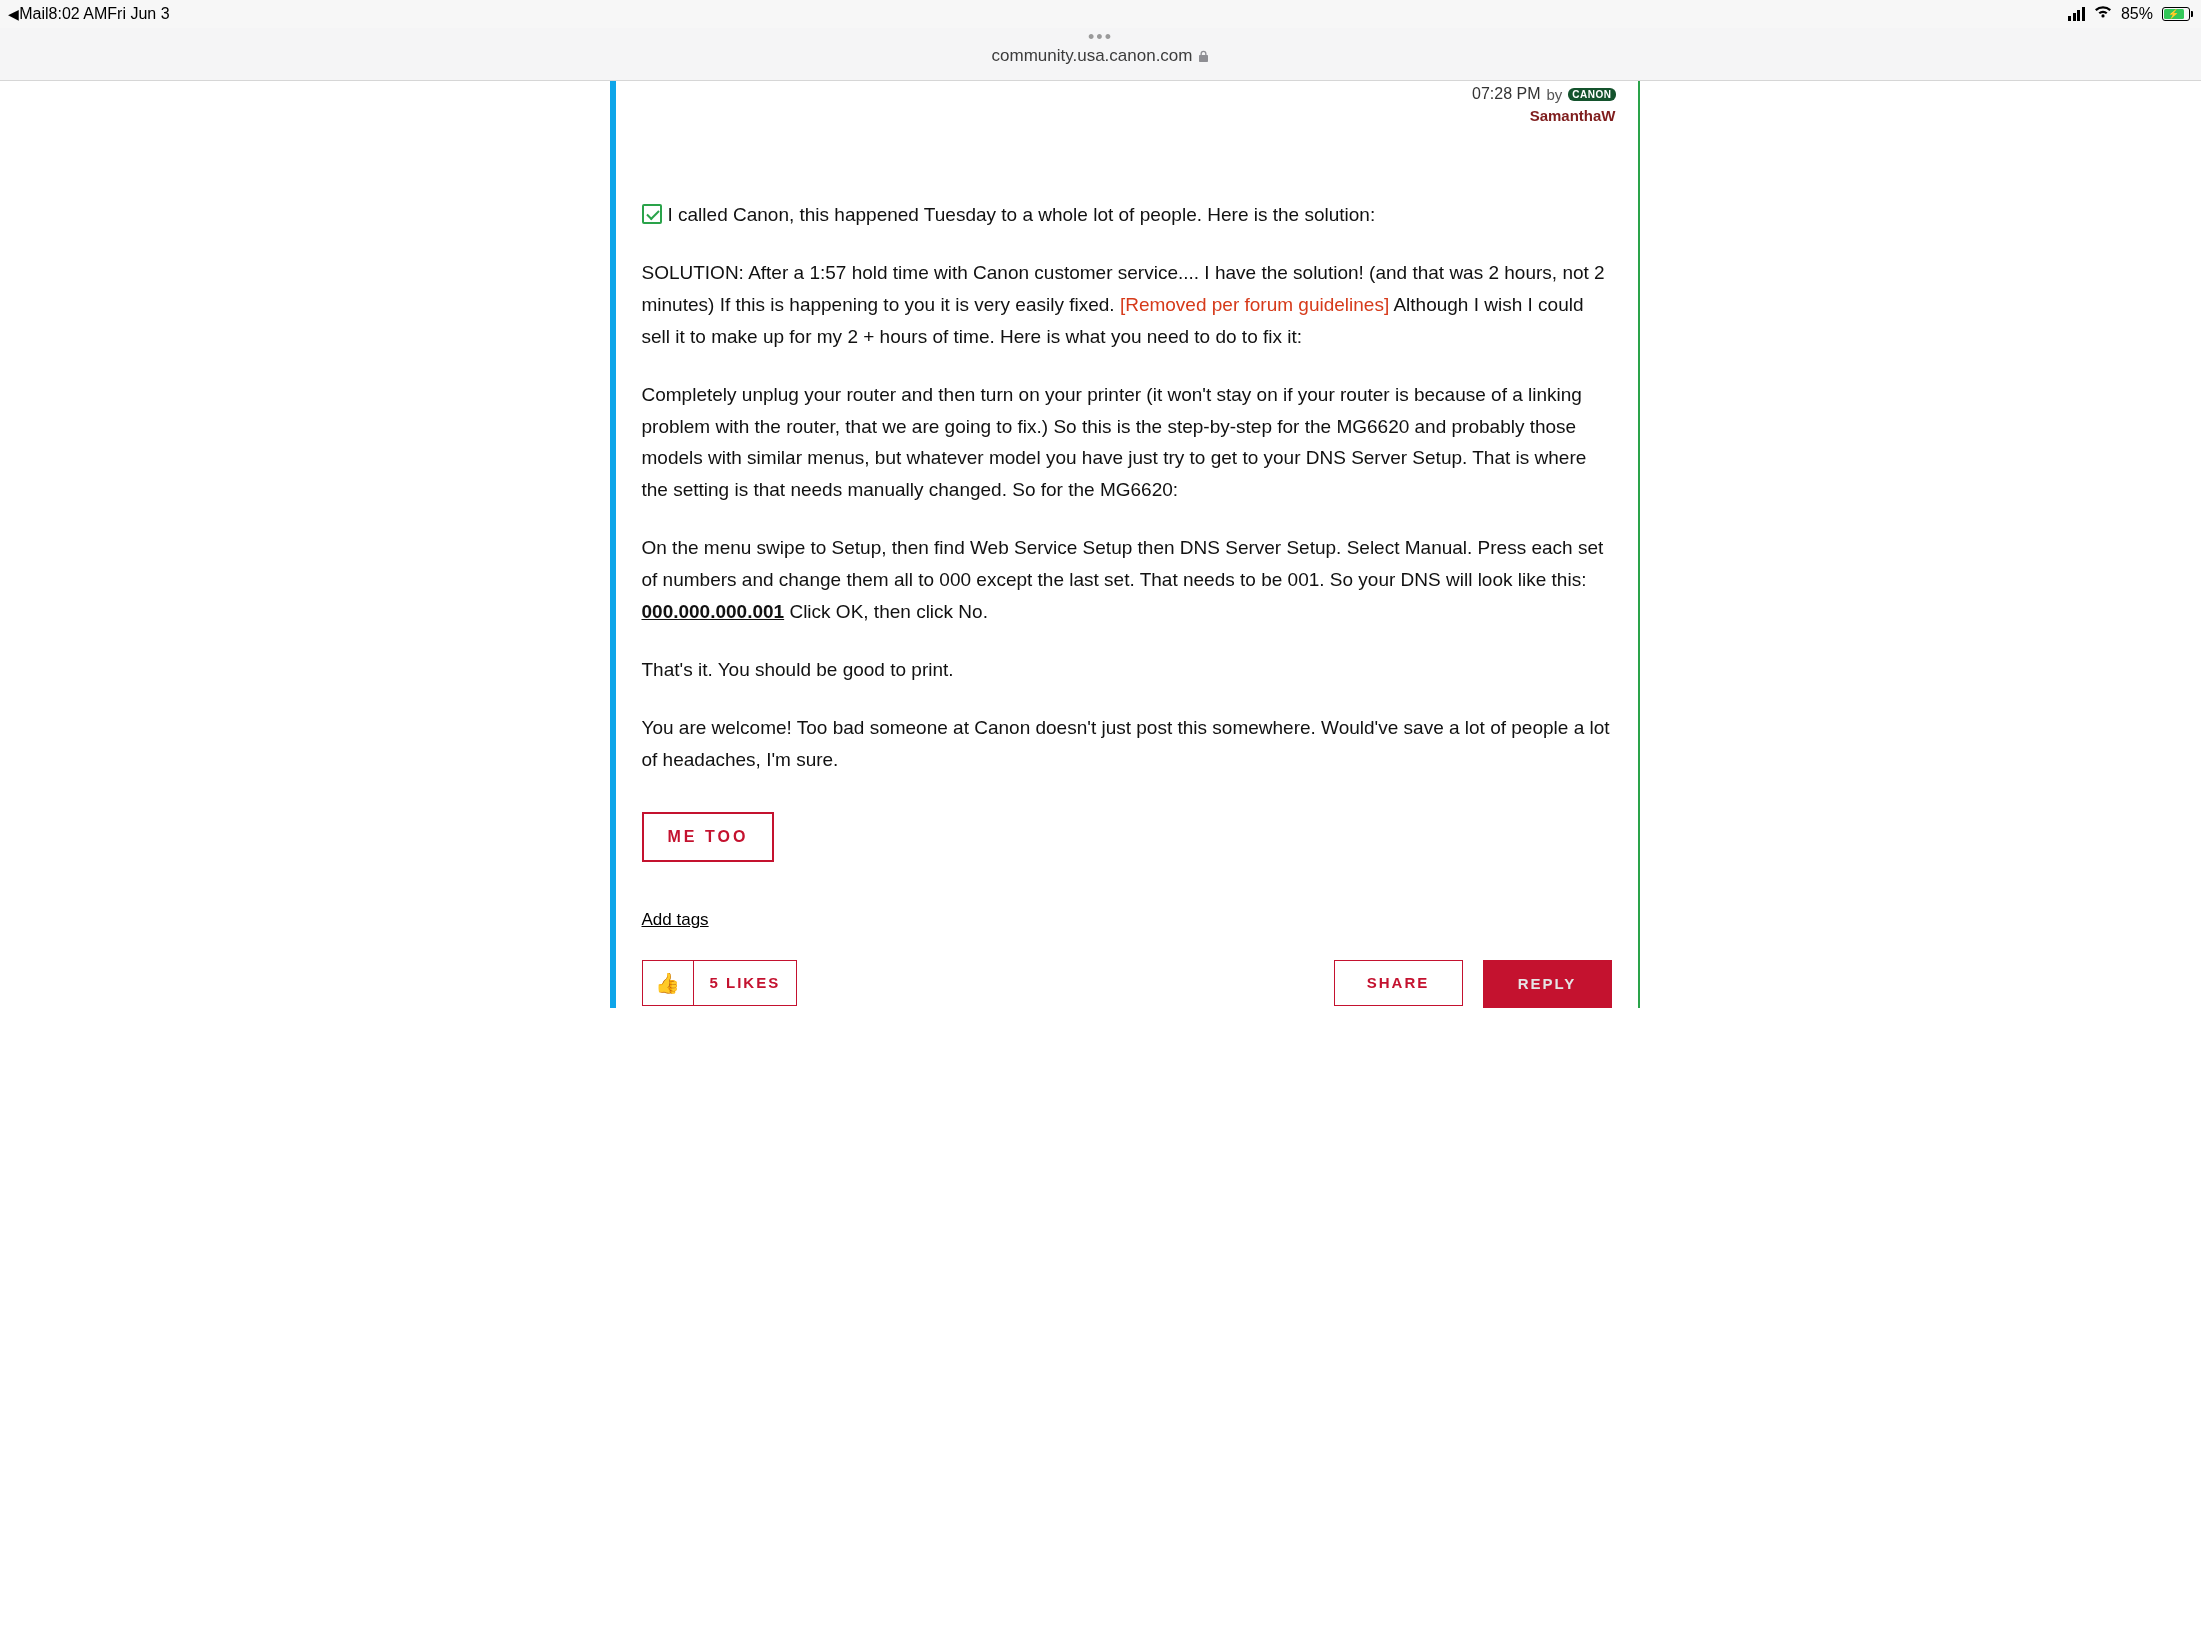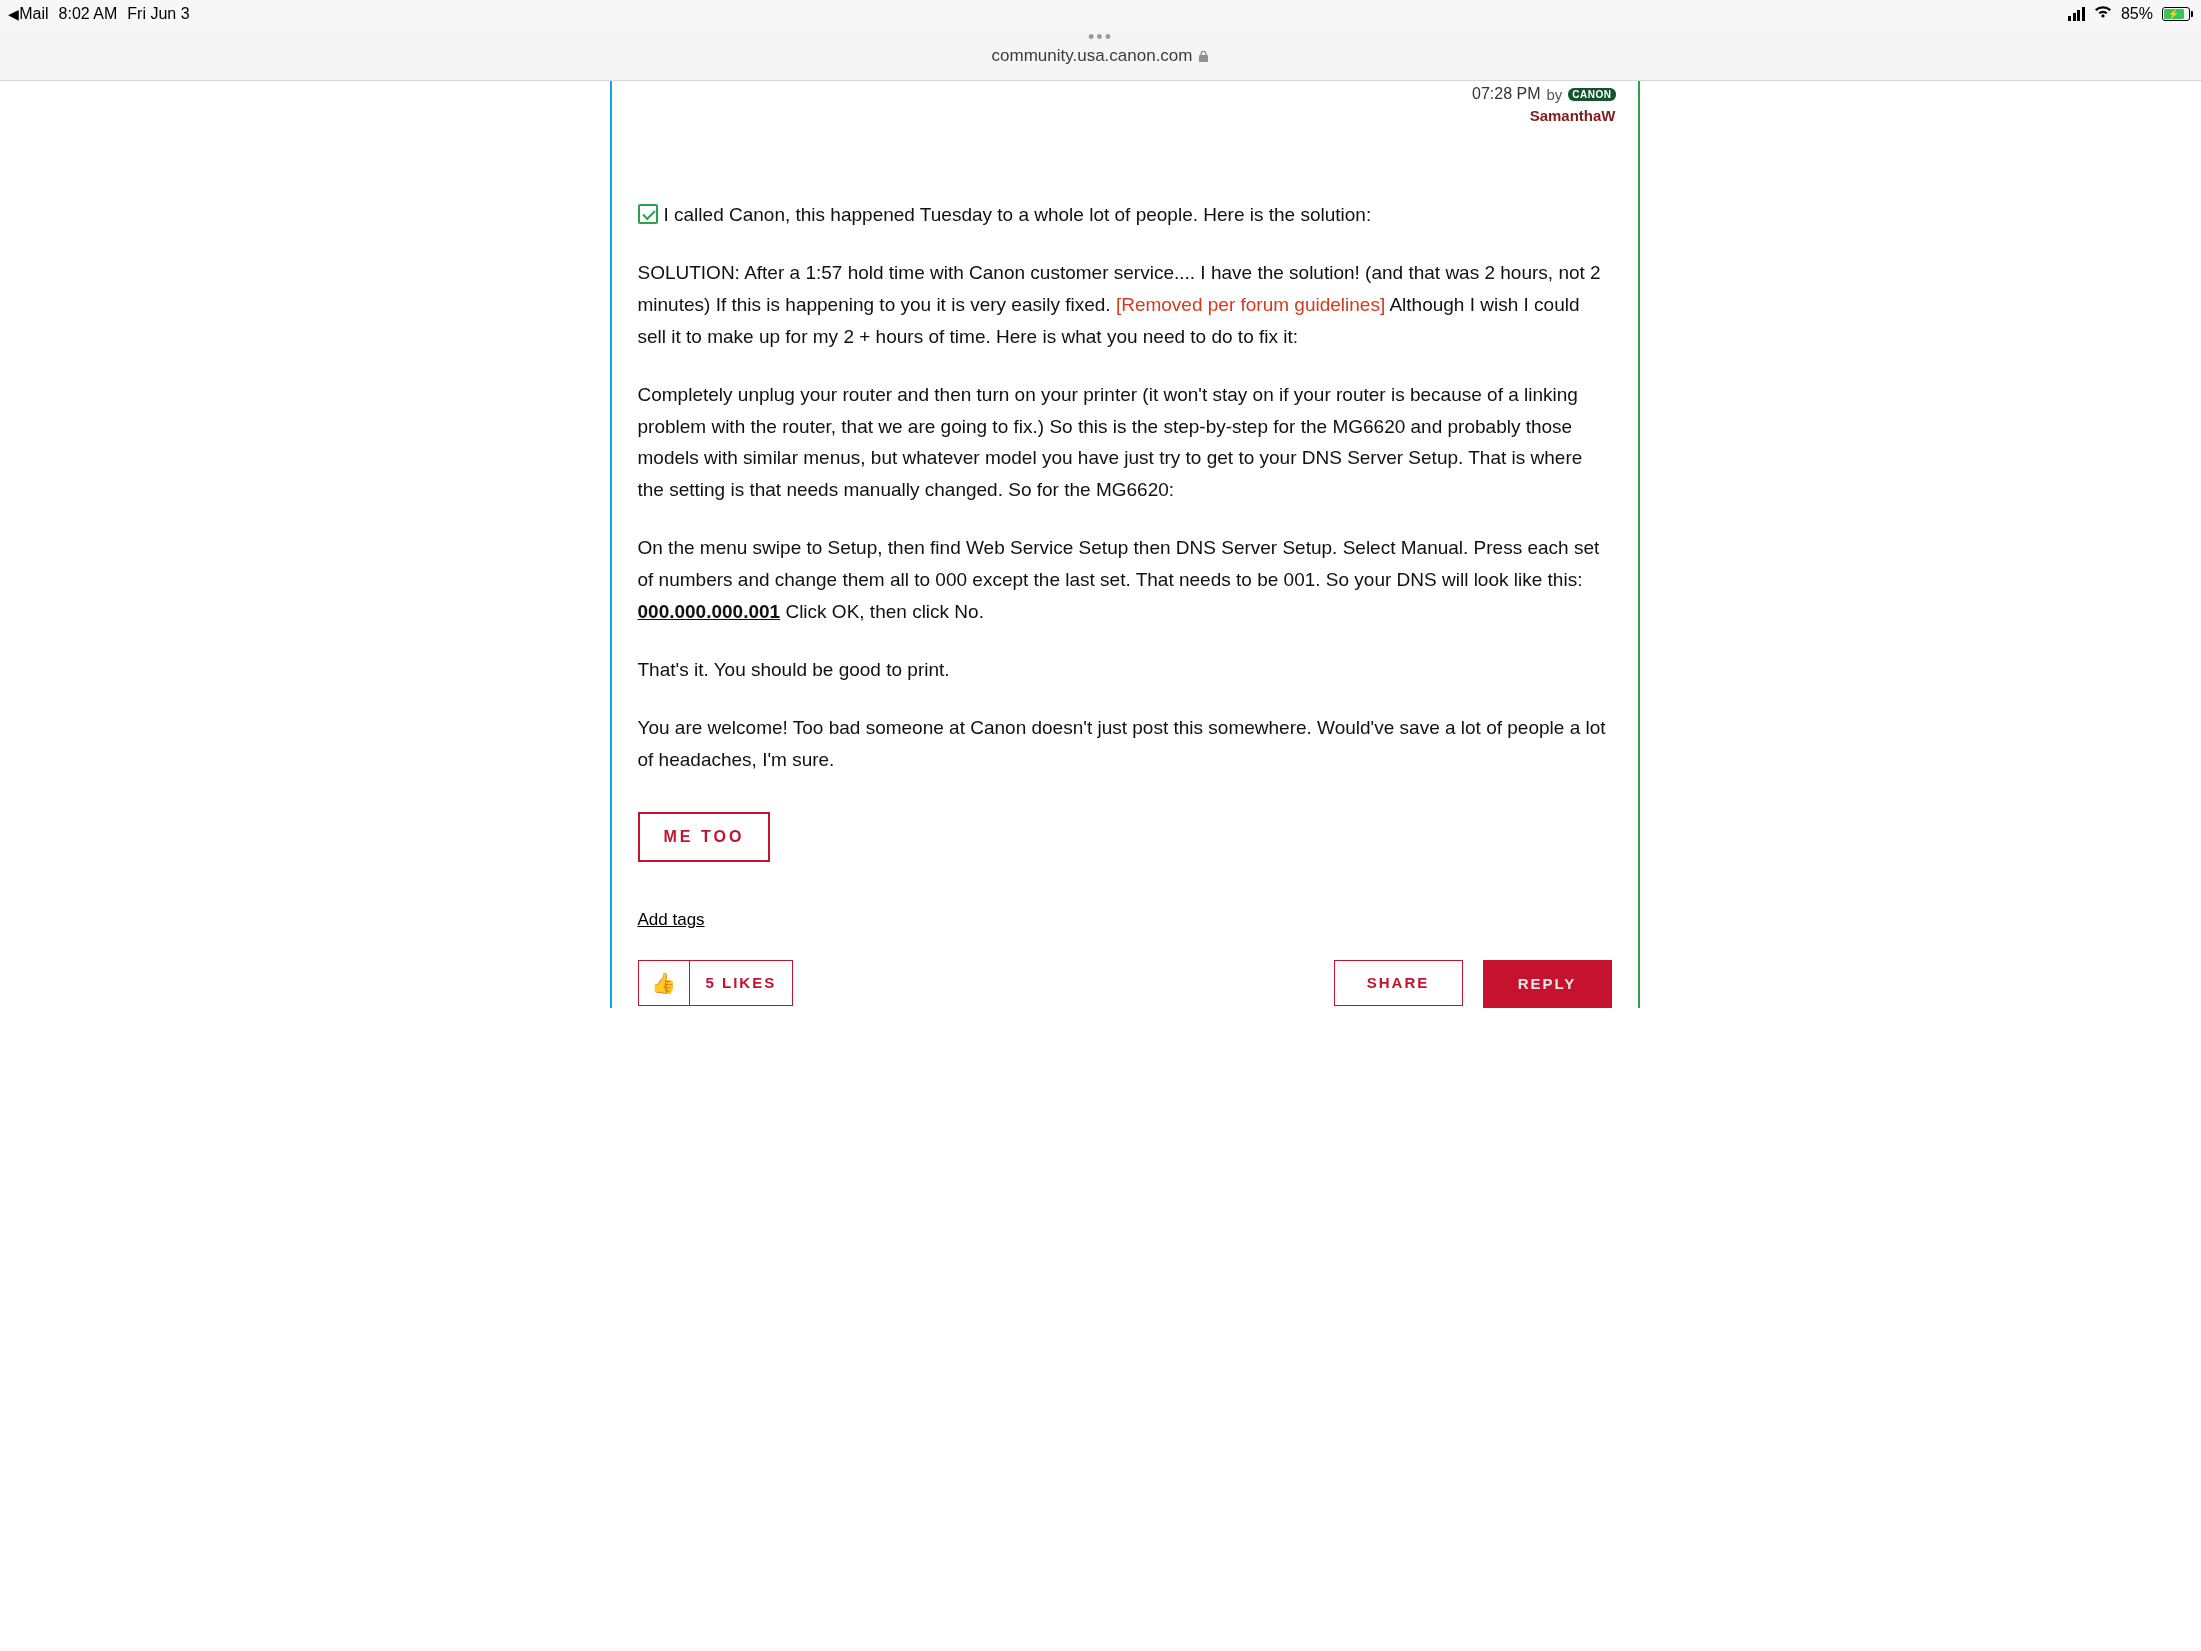--- a/index.html
+++ b/index.html
@@ -1,36 +1,36 @@
 <!DOCTYPE html>
 <html><head>
 <meta charset="utf-8">
 <style>
   * { margin: 0; padding: 0; box-sizing: border-box; }
   html, body { width: 100%; height: 100%; font-family: -apple-system, Helvetica, Arial, sans-serif; background: #fff; color: #000; }
   .status-bar { height: 28px; background: #f7f7f7; display: flex; align-items: center; justify-content: space-between; padding: 0 8px; font-size: 16px; }
-  .status-left { display: flex; gap: 10px; }
+  .status-left { display: flex; }
   .status-right { display: flex; align-items: center; gap: 9px; text-align: right; }
   .back-arrow { font-size: 14px; margin-right: -4px;}
   .url-bar { height: 53px; background: #f5f5f6; border-bottom: 1px solid #d6d6d6; display: flex; flex-direction: column; align-items: center; justify-content: flex-start; padding-top:4px; }
   .url-dots { color: #9a9a9a; font-size: 18px; letter-spacing: 2px; line-height: 10px; height:12px;}
   .url-text { font-size: 17px; color: #3c3c3c; display: flex; align-items: flex-end; gap: 6px; margin-top:2px;}
   .lock { font-size: 13px; color: #8e8e93; }
   .bars { display:inline-flex; align-items:flex-end; gap:1.5px; }
   .bars span { display:inline-block; width:3px; background:#000; }
   .bars span:nth-child(1){height:5px;} .bars span:nth-child(2){height:8px;} .bars span:nth-child(3){height:11px;} .bars span:nth-child(4){height:14px;}
   .wifi { font-size:16px; }
   .battery { display:inline-flex; align-items:center; }
   .battery-body { width:28px; height:14px; border:1.3px solid #000; border-radius:3px; position:relative; display:flex; align-items:center; padding:1px;}
   .battery-fill { height:100%; width:85%; background:#34c759; border-radius:1.5px; display:flex; align-items:center; justify-content:center;}
   .battery-tip { width:2px; height:6px; background:#000; border-radius:0 1px 1px 0; margin-left:1px;}
   .bolt { font-size:9px; color:#000; }
 
   .page { width:100%; display:flex; justify-content:center;}
-  .thread { width: 1030px; border-left:2px solid #0ea5e9; border-right:2px solid #2aa34a; padding: 0 0 0 0; margin-left: 48px;}
+  .thread { width: 1030px; border-left:6px solid #0ea5e9; border-right:2px solid #2aa34a; padding: 0 0 0 0; margin-left: 48px;}
   .post-meta { display:flex; justify-content:flex-end; align-items:center; gap:6px; padding: 4px 22px 0 0; font-size:16px;}
   .post-time { color:#333; }
   .meta-by { color:#555; font-size:15px;}
   .brand-badge { display:inline-block; background:#14532d; color:#fff; font-size:10px; font-weight:700; padding:1px 4px; letter-spacing:0.5px; border-radius:6px;}
   .author { display:flex; justify-content:flex-end; padding: 4px 22px 0 0;}
   .author-name { color:#7f1d1d; font-weight:700; font-size:15px;}
 
   .post-body { padding: 75px 26px 0 26px; font-size:19px; line-height:1.68; color:#111;}
   .post-body p { margin: 0 0 26px 0; }
   .solved-badge { display:inline-block; width:20px; height:20px; border:2px solid #2aa34a; position:relative; margin-right:6px; vertical-align:-3px; border-radius:2px;}

